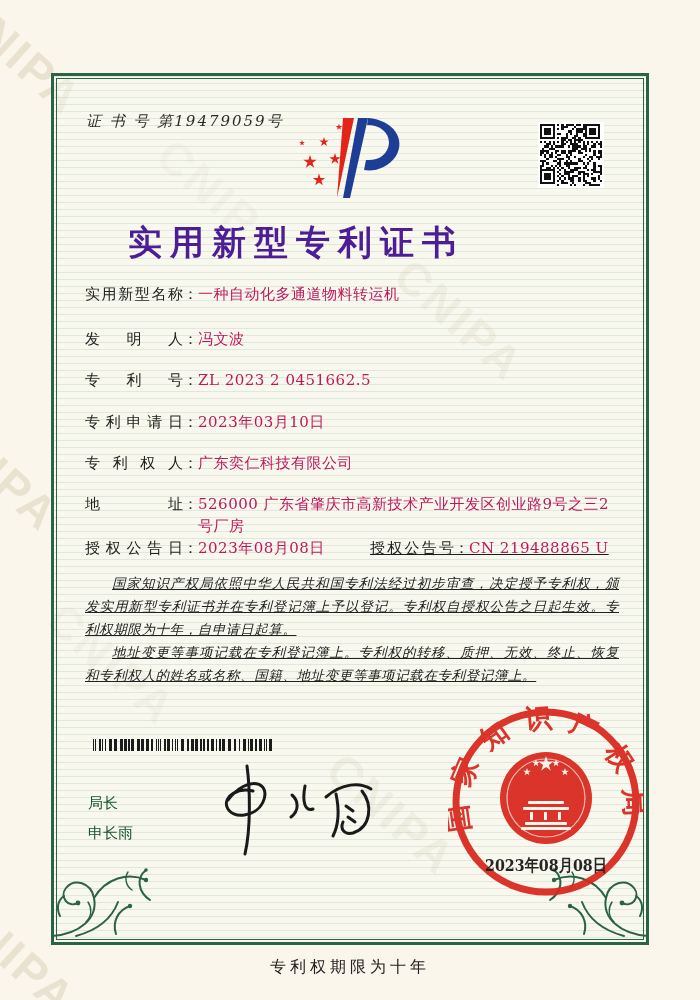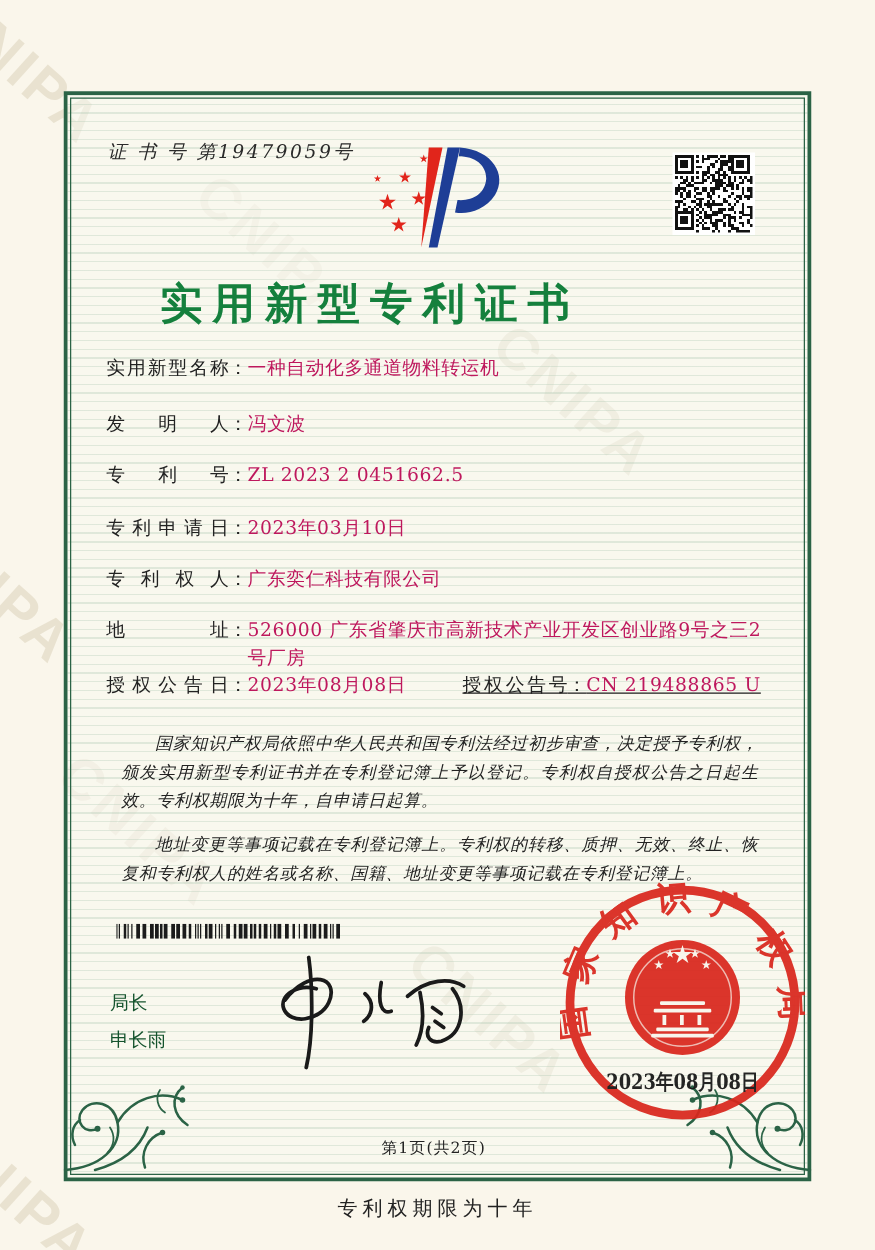--- a/index.html
+++ b/index.html
@@ -33,38 +33,38 @@
   .corner svg{display:block;}
   .corner.bl{left:46px;top:830px;}
   .corner.br{right:46px;top:830px;transform:scaleX(-1);}
   
   .cert-no{position:absolute;left:86px;top:112px;font-size:15px;letter-spacing:2px;color:#2a2a2a;z-index:5;font-style:italic;}
   .logo{position:absolute;left:288px;top:110px;z-index:5;}
   .qr{position:absolute;left:538px;top:122px;width:62px;height:62px;background:#fff;padding:2px;z-index:5;}
   .qr svg{display:block;width:100%;height:100%;}
   .title{
     position:absolute;left:0;width:592px;top:220px;text-align:center;
-    font-size:34px;font-weight:bold;letter-spacing:8px;color:#15803d;z-index:5;
+    font-size:34px;font-weight:bold;letter-spacing:8px;color:#4c1d95;z-index:5;
   }
   
   .fields{position:absolute;left:85px;top:0;width:532px;z-index:5;font-size:15px;}
   .frow{position:absolute;left:0;width:532px;line-height:22px;display:flex;align-items:flex-start;}
   .flabel{
     display:inline-block;width:98px;flex:0 0 98px;
     text-align:justify;text-align-last:justify;color:#222;letter-spacing:0;
   }
   .colon{flex:0 0 14px;color:#222;}
   .fvalue{color:#be185d;letter-spacing:.5px;}
   .pair2{position:absolute;left:285px;top:0;display:flex;text-decoration:underline;}
   .pair2 .flabel{width:84px;flex:0 0 84px;}
   
   .paras{position:absolute;left:85px;top:572px;width:534px;z-index:5;
     font-size:13.5px;line-height:23px;text-align:justify;color:#222;
     font-style:italic;letter-spacing:.6px;}
-  .paras p{margin:12px;text-indent:2em;}
+  .paras p{margin:0;text-indent:2em;text-decoration:underline;}
   
   .barcode{position:absolute;left:93px;top:736px;z-index:5;}
   .director{position:absolute;left:88px;top:788px;z-index:5;
     font-family:"Liberation Sans","DejaVu Sans",sans-serif;
     font-size:15px;line-height:30px;color:#14532d;}
   .signature{position:absolute;left:192px;top:758px;z-index:6;}
   
   .seal{position:absolute;left:448px;top:704px;z-index:7;opacity:.93;}
   
   .page-note{position:absolute;left:51px;width:592px;top:910px;text-align:center;
@@ -303,16 +303,15 @@
           <rect x="96" y="108" width="3" height="8"></rect>
           <rect x="110" y="108" width="3" height="8"></rect>
           <rect x="77" y="118" width="42" height="3" rx="1"></rect>
           <rect x="73" y="123" width="50" height="3" rx="1"></rect>
         </g>
       </g>
       <text x="98" y="167" text-anchor="middle" font-size="17" font-weight="bold" fill="#141414" textLength="122" lengthAdjust="spacingAndGlyphs">2023年08月08日</text>
     </svg>
   </div>
 
-  <div class="page-note">第1页(共2页)</div>
   <div class="footer-note">专利权期限为十年</div>
 
 </div>
 
 </body></html>

